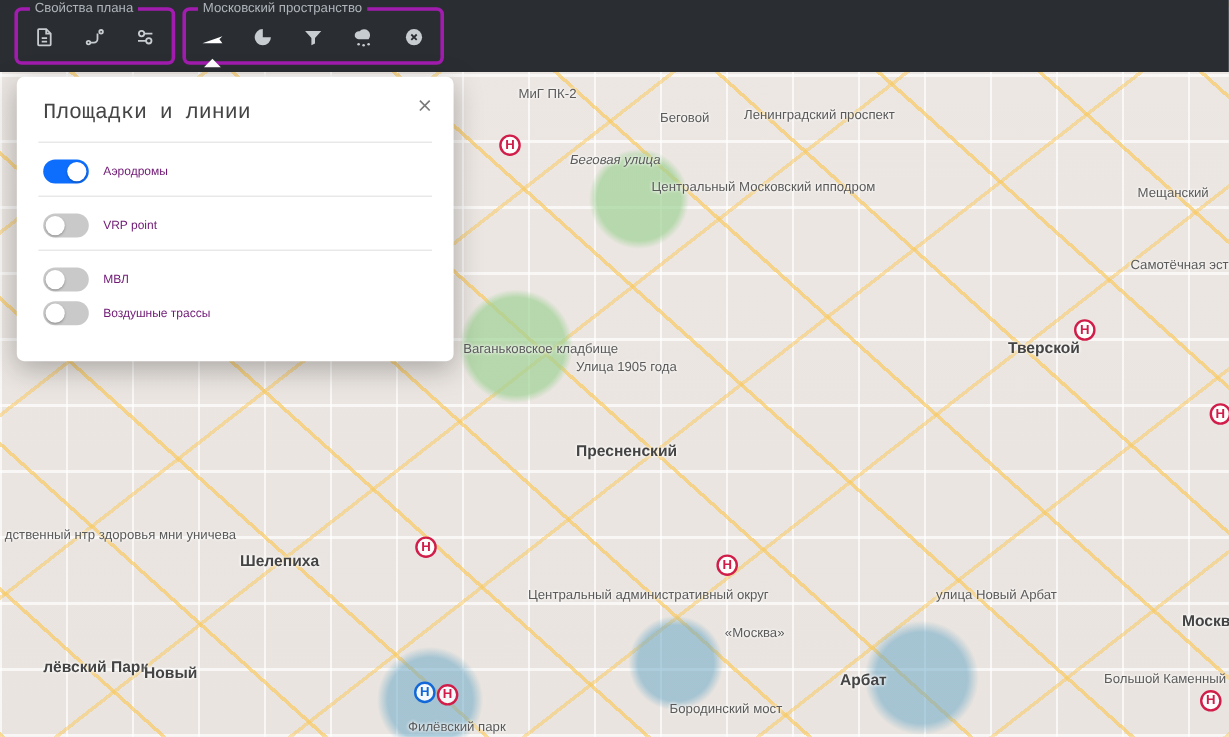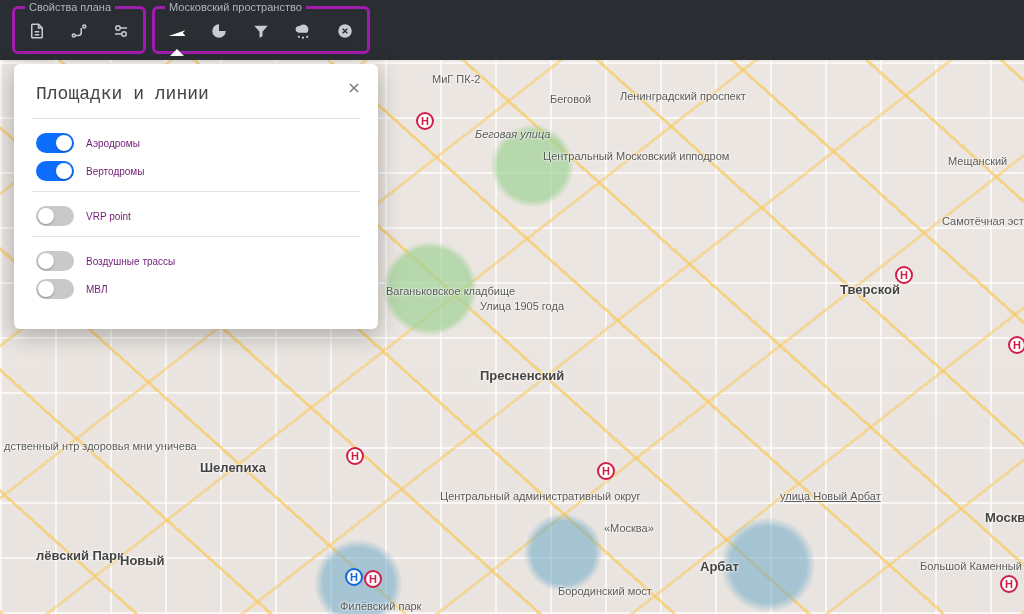--- a/index.html
+++ b/index.html
@@ -191,21 +191,21 @@
     <div class="map-label big" style="left: 840px; top: 282px;">Тверской</div>
     <div class="map-label" style="left: 386px; top: 285px;">Ваганьковское кладбище</div>
     <div class="map-label" style="left: 480px; top: 300px;">Улица 1905 года</div>
     <div class="map-label big" style="left: 480px; top: 368px;">Пресненский</div>
     <div class="map-label big" style="left: 200px; top: 460px;">Шелепиха</div>
     <div class="map-label" style="left: 4px; top: 440px;">дственный нтр здоровья мни уничева</div>
     <div class="map-label big" style="left: 4px; top: 548px; margin-left: 32px;">лёвский Парк</div>
     <div class="map-label big" style="left: 120px; top: 553px;">Новый</div>
     <div class="map-label" style="left: 340px; top: 600px;">Филёвский парк</div>
     <div class="map-label" style="left: 440px; top: 490px;">Центральный административный округ</div>
-    <div class="map-label" style="left: 780px; top: 490px; text-decoration: underline;">улица Новый Арбат</div>
+    <div class="map-label" style="left: 780px; top: 490px;">улица Новый Арбат</div>
     <div class="map-label big" style="left: 700px; top: 515px; margin-top: 44px;">Арбат</div>
     <div class="map-label big" style="left: 985px; top: 510px;">Москва</div>
     <div class="map-label" style="left: 558px; top: 585px;">Бородинский мост</div>
     <div class="map-label" style="left: 920px; top: 560px;">Большой Каменный мост</div>
     <div class="map-label" style="left: 432px; top: 73px;">МиГ ПК-2</div>
     <div class="map-label" style="left: 475px; top: 128px; font-style: italic;">Беговая улица</div>
     <div class="map-label" style="left: 604px; top: 522px;">«Москва»</div>
     <div class="heli" style="left: 416px; top: 112px;"></div>
     <div class="heli" style="left: 346px; top: 447px;"></div>
     <div class="heli" style="left: 597px; top: 462px;"></div>
@@ -284,32 +284,28 @@
         <path d="M5 5l14 14M19 5L5 19"></path>
       </svg>
   </span>
   <h1>Площадки и линии</h1>
   <hr>
   <div id="panel-body">
       <div class="toggle-row">
         <span class="switch on"></span>
         <span>Аэродромы</span>
       </div>
-      <div class="toggle-row">
-        <span class="switch on"></span>
-        <span>Вертодромы</span>
-      </div>
       <hr>
       <div class="toggle-row">
         <span class="switch"></span>
         <span>VRP point</span>
       </div>
       <hr>
       <div class="toggle-row">
         <span class="switch"></span>
-        <span>Воздушные трассы</span>
+        <span>МВЛ</span>
       </div>
       <div class="toggle-row">
         <span class="switch"></span>
-        <span>МВЛ</span>
+        <span>Воздушные трассы</span>
       </div>
     </div>
 </div>
 
 </body></html>

